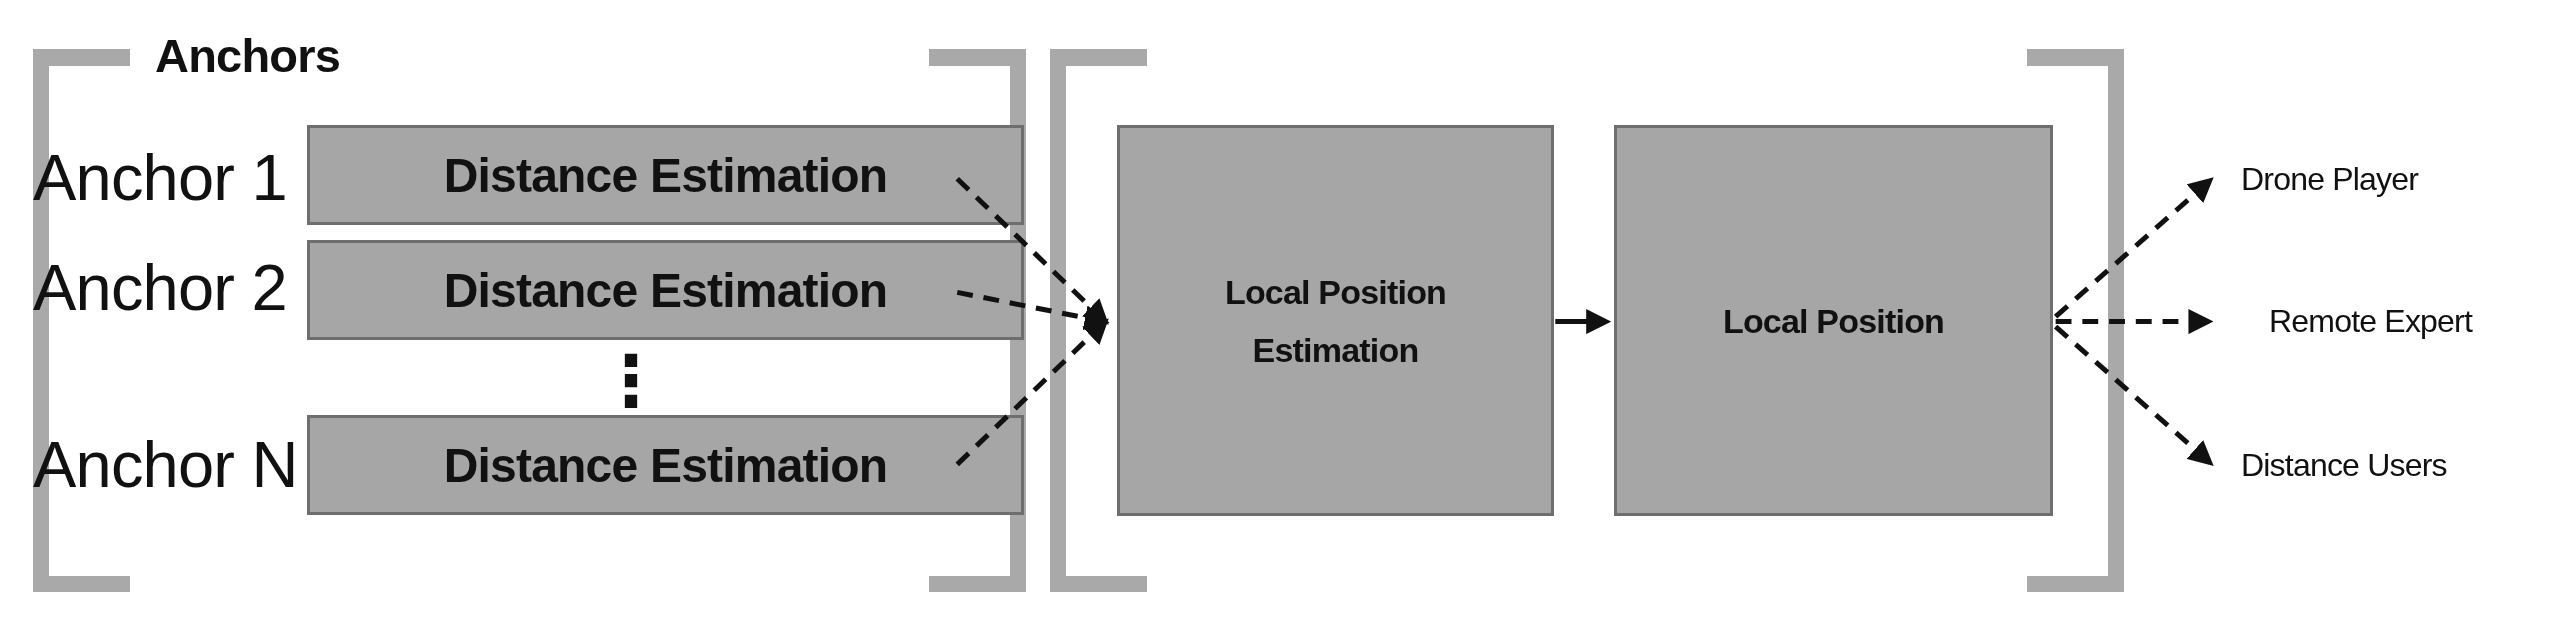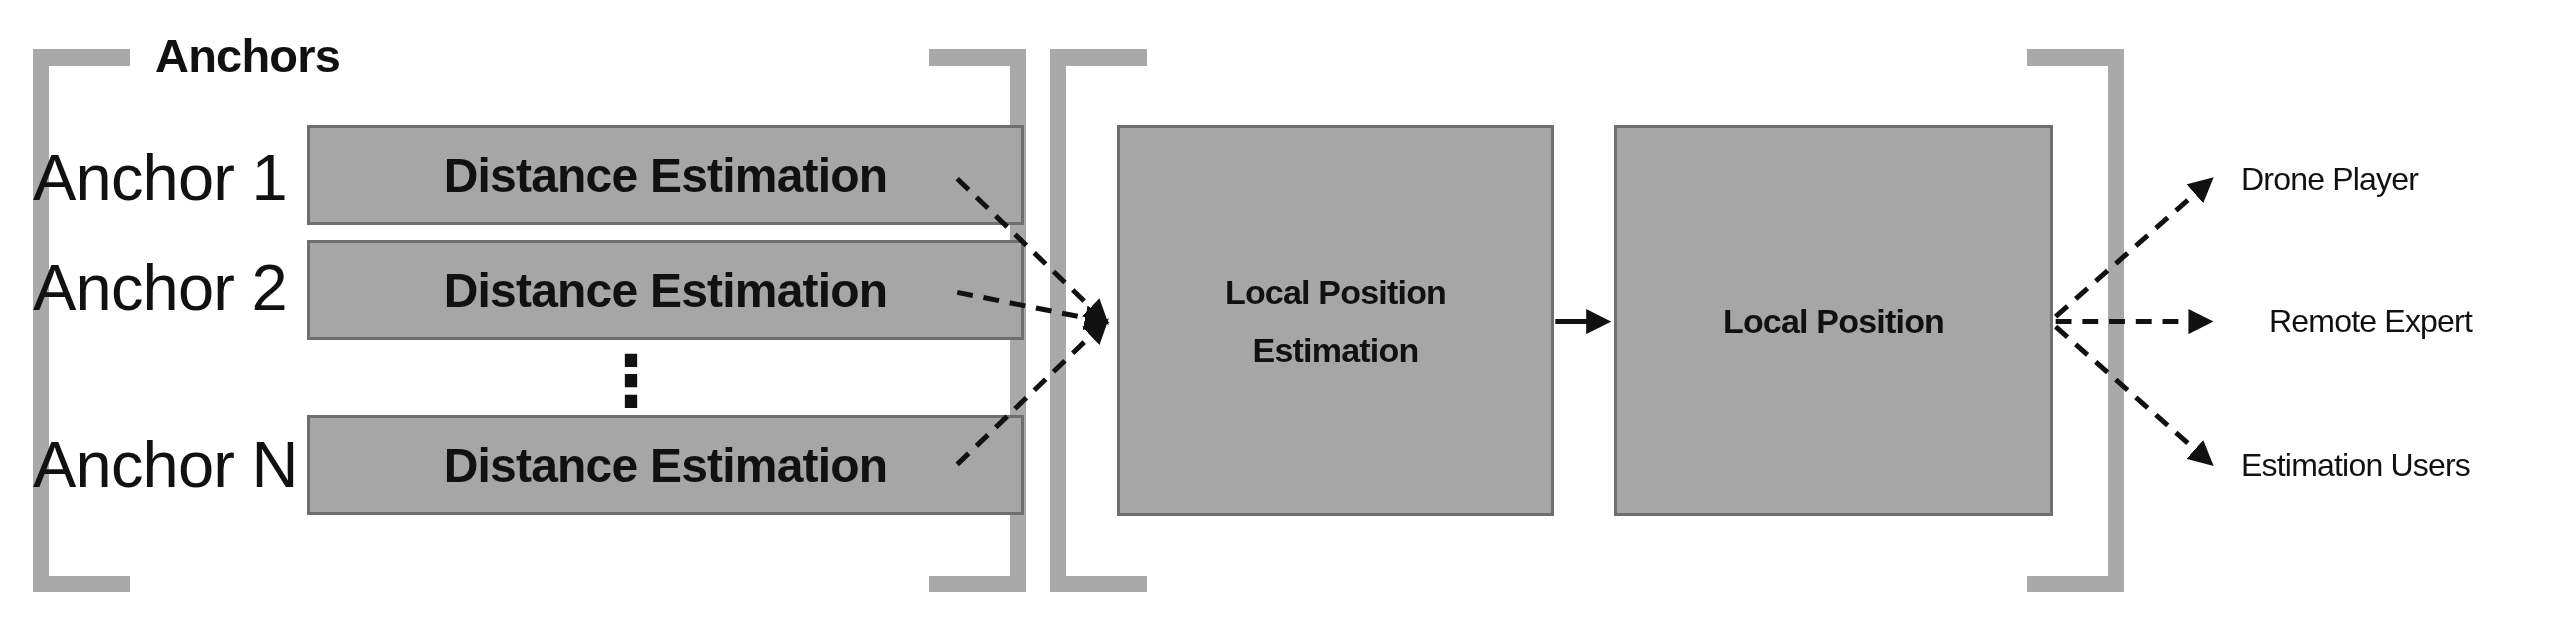--- a/index.html
+++ b/index.html
@@ -183,21 +183,21 @@
   <div class="server-box" id="server-box-estimation">
     <span>Local Position</span>
     <span>Estimation</span>
   </div>
   <div class="server-box" id="server-box-broadcasting">
     <span>Local Position</span>
   </div>
 
   <div class="output-label" id="output-label-0">Drone Player</div>
   <div class="output-label" id="output-label-1">Remote Expert</div>
-  <div class="output-label" id="output-label-2">Estimation Users</div>
+  <div class="output-label" id="output-label-2">Distance Users</div>
 
   <svg id="arrow-layer" width="2576" height="634" viewBox="0 0 3084 759">
     <defs>
       <marker id="ah" viewBox="0 0 10 10" refX="1" refY="5" markerWidth="5" markerHeight="5" orient="auto-start-reverse">
         <path d="M 0 0 L 10 5 L 0 10 z" fill="#111111"></path>
       </marker>
     </defs>
 
     <g>
       <line class="dashed-line" x1="1146" y1="214" x2="1308" y2="370" marker-end="url(#ah)"></line>

